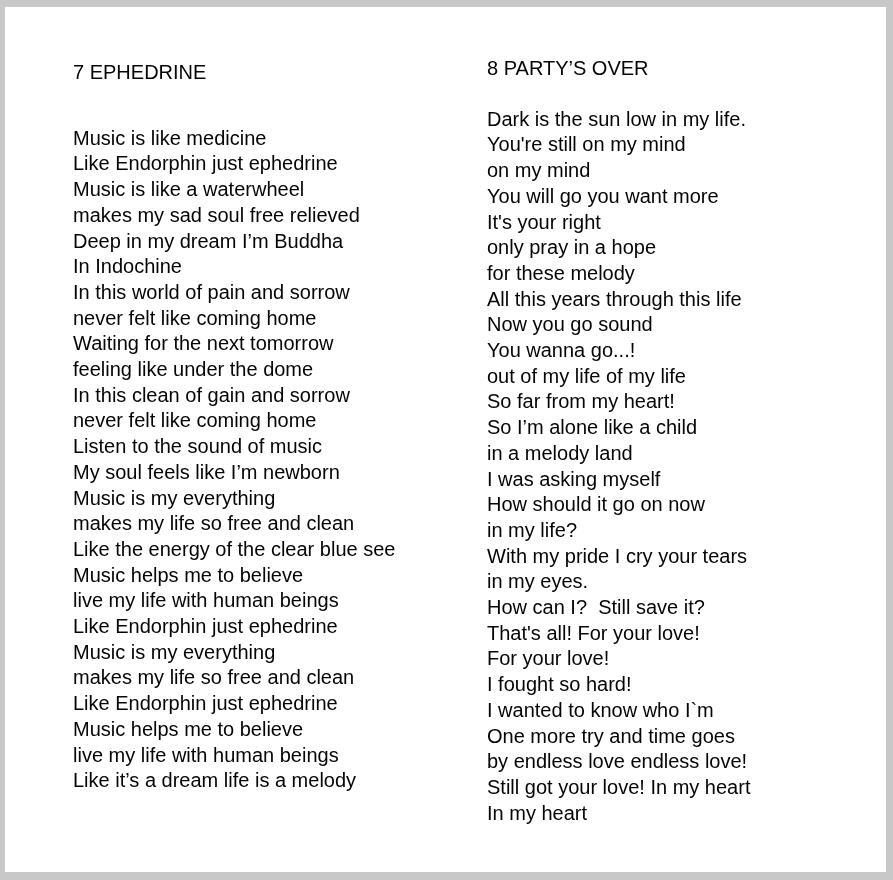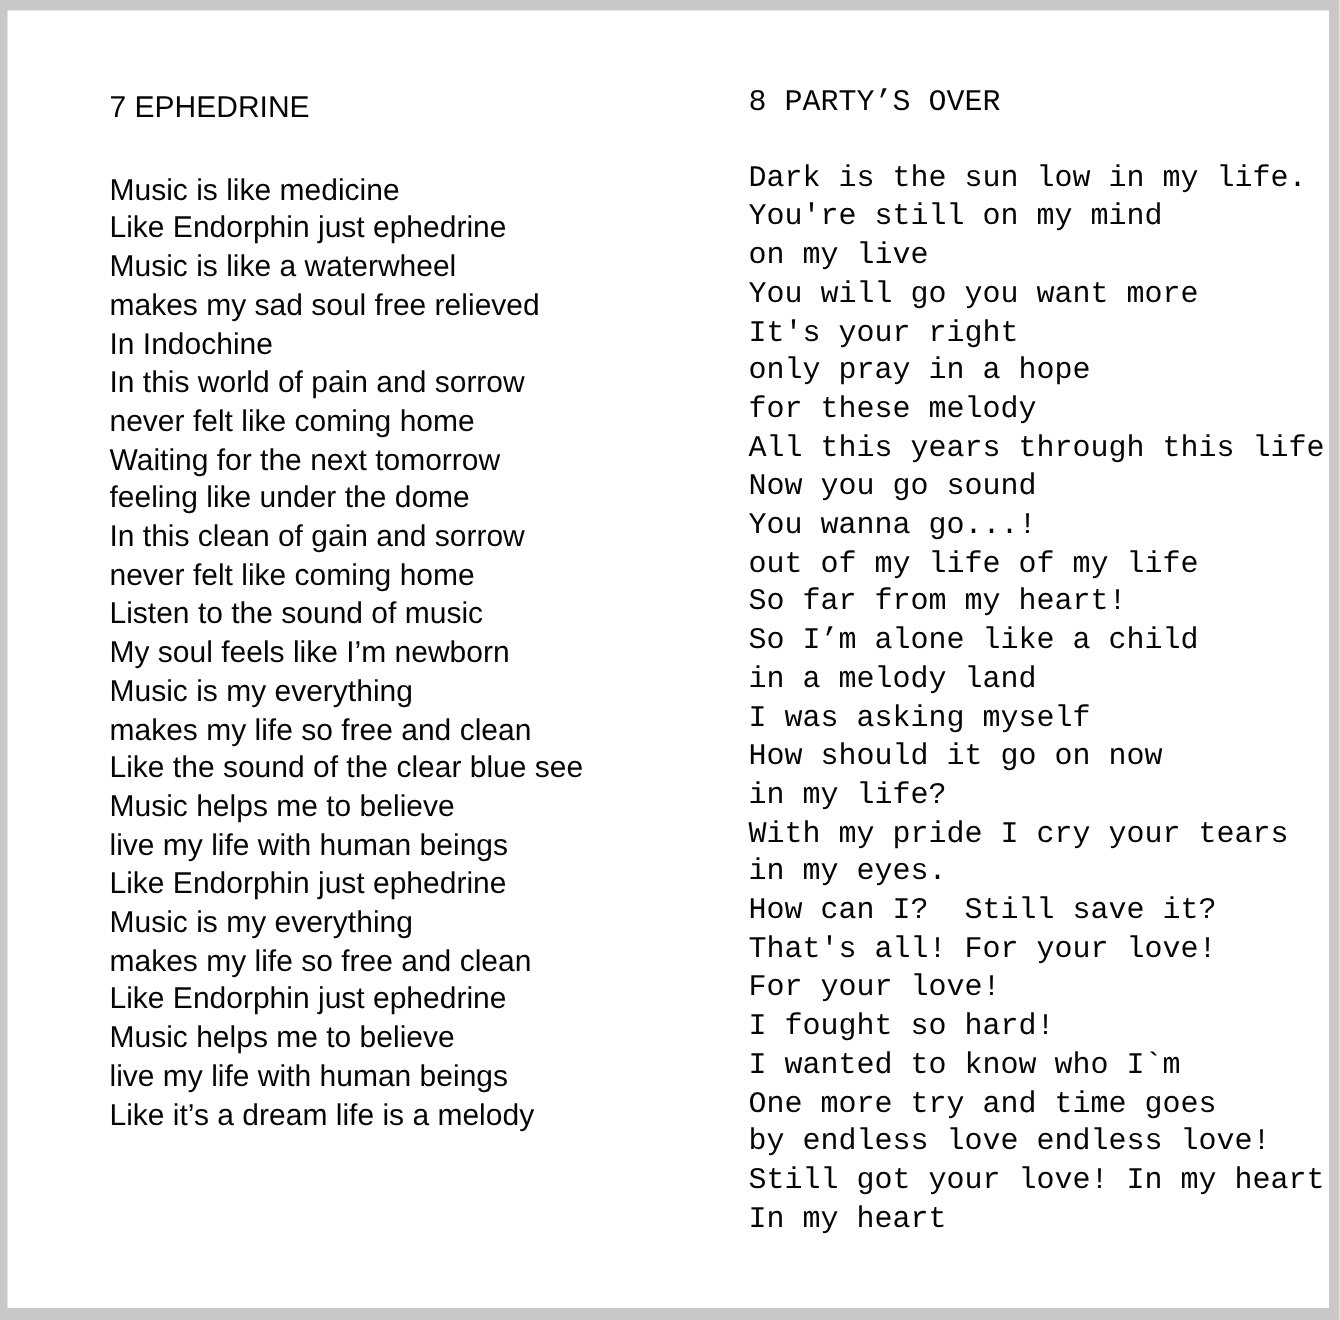--- a/index.html
+++ b/index.html
@@ -22,77 +22,78 @@
     bottom: 8px;
     background: #ffffff;
   }
   .song {
     position: absolute;
     color: #050505;
     font-size: 20px;
     line-height: 25.7px;
   }
   .song-left  { left: 68px;  top: 53px; }
-  .song-right { left: 494px; top: 49px; font-family: Liberation Mono, monospace; }
+  .song-right { left: 482px; top: 49px; }
   .song-title {
     margin: 0;
     font-size: 20px;
     font-weight: normal;
     line-height: 25.7px;
     white-space: pre;
   }
-  .song-left  .song-title { margin-bottom: 29px; }
+  .song-left  .song-title { margin-bottom: 40px; }
   .song-right .song-title { margin-bottom: 25px; }
   .lyrics { }
   .lyric-line {
     white-space: pre;
   }
 </style>
 </head>
 <body>
 
 <div class="page">
 
   <section class="song song-left">
     <h2 class="song-title">7 EPHEDRINE</h2>
     <div class="lyrics">
         <div class="lyric-line">Music is like medicine</div>
         <div class="lyric-line">Like Endorphin just ephedrine</div>
         <div class="lyric-line">Music is like a waterwheel</div>
         <div class="lyric-line">makes my sad soul free relieved</div>
+        <div class="lyric-line">Deep in my dream I’m Buddha</div>
         <div class="lyric-line">In Indochine</div>
         <div class="lyric-line">In this world of pain and sorrow</div>
         <div class="lyric-line">never felt like coming home</div>
         <div class="lyric-line">Waiting for the next tomorrow</div>
         <div class="lyric-line">feeling like under the dome</div>
         <div class="lyric-line">In this clean of gain and sorrow</div>
         <div class="lyric-line">never felt like coming home</div>
         <div class="lyric-line">Listen to the sound of music</div>
         <div class="lyric-line">My soul feels like I’m newborn</div>
         <div class="lyric-line">Music is my everything</div>
         <div class="lyric-line">makes my life so free and clean</div>
-        <div class="lyric-line">Like the sound of the clear blue see</div>
+        <div class="lyric-line">Like the energy of the clear blue see</div>
         <div class="lyric-line">Music helps me to believe</div>
         <div class="lyric-line">live my life with human beings</div>
         <div class="lyric-line">Like Endorphin just ephedrine</div>
         <div class="lyric-line">Music is my everything</div>
         <div class="lyric-line">makes my life so free and clean</div>
         <div class="lyric-line">Like Endorphin just ephedrine</div>
         <div class="lyric-line">Music helps me to believe</div>
         <div class="lyric-line">live my life with human beings</div>
         <div class="lyric-line">Like it’s a dream life is a melody</div>
       </div>
   </section>
 
   <section class="song song-right">
     <h2 class="song-title">8 PARTY’S OVER</h2>
     <div class="lyrics">
         <div class="lyric-line">Dark is the sun low in my life.</div>
         <div class="lyric-line">You're still on my mind</div>
-        <div class="lyric-line">on my live</div>
+        <div class="lyric-line">on my mind</div>
         <div class="lyric-line">You will go you want more</div>
         <div class="lyric-line">It's your right</div>
         <div class="lyric-line">only pray in a hope</div>
         <div class="lyric-line">for these melody</div>
         <div class="lyric-line">All this years through this life</div>
         <div class="lyric-line">Now you go sound</div>
         <div class="lyric-line">You wanna go...!</div>
         <div class="lyric-line">out of my life of my life</div>
         <div class="lyric-line">So far from my heart!</div>
         <div class="lyric-line">So I’m alone like a child</div>

